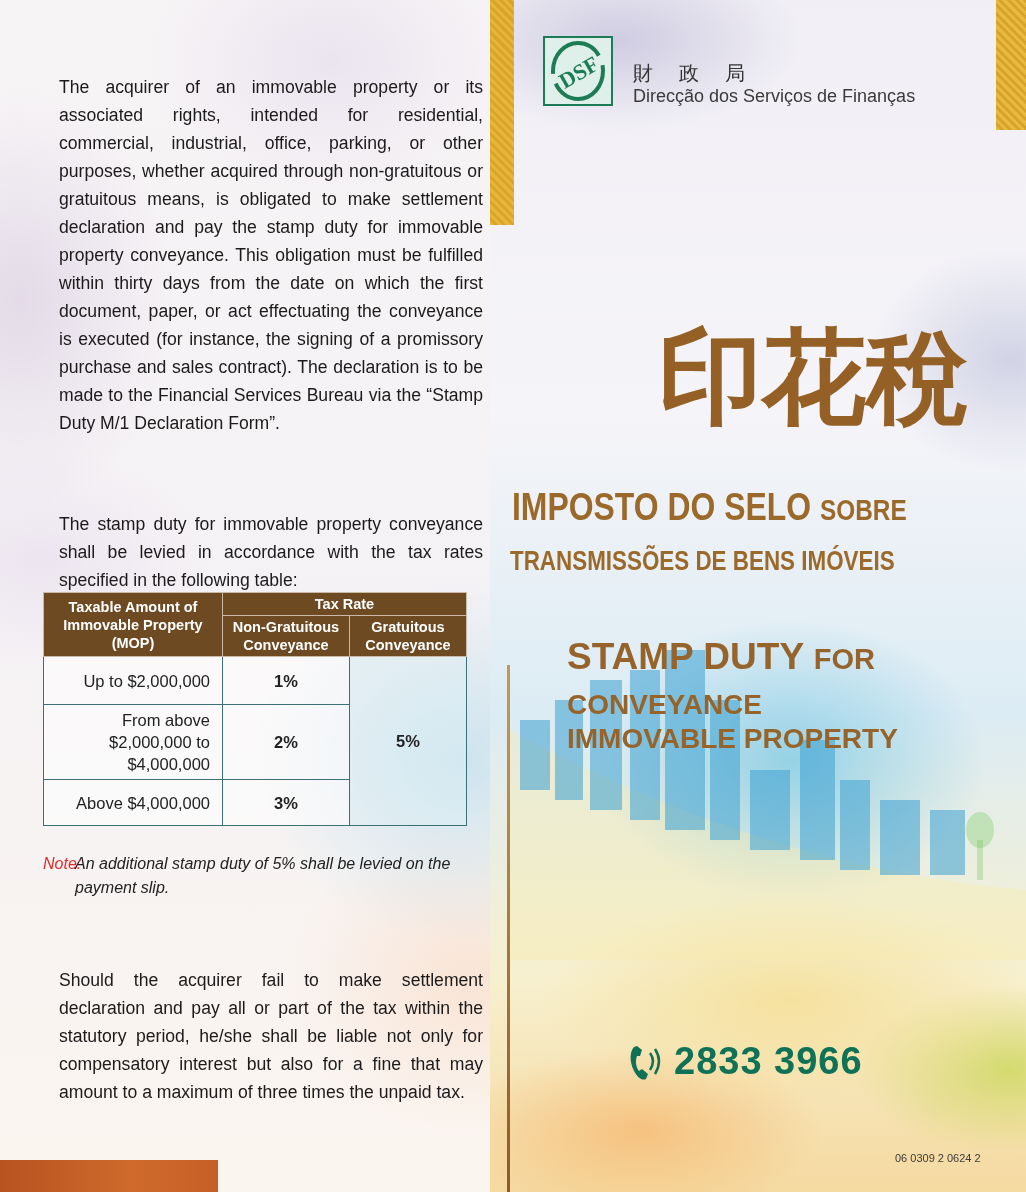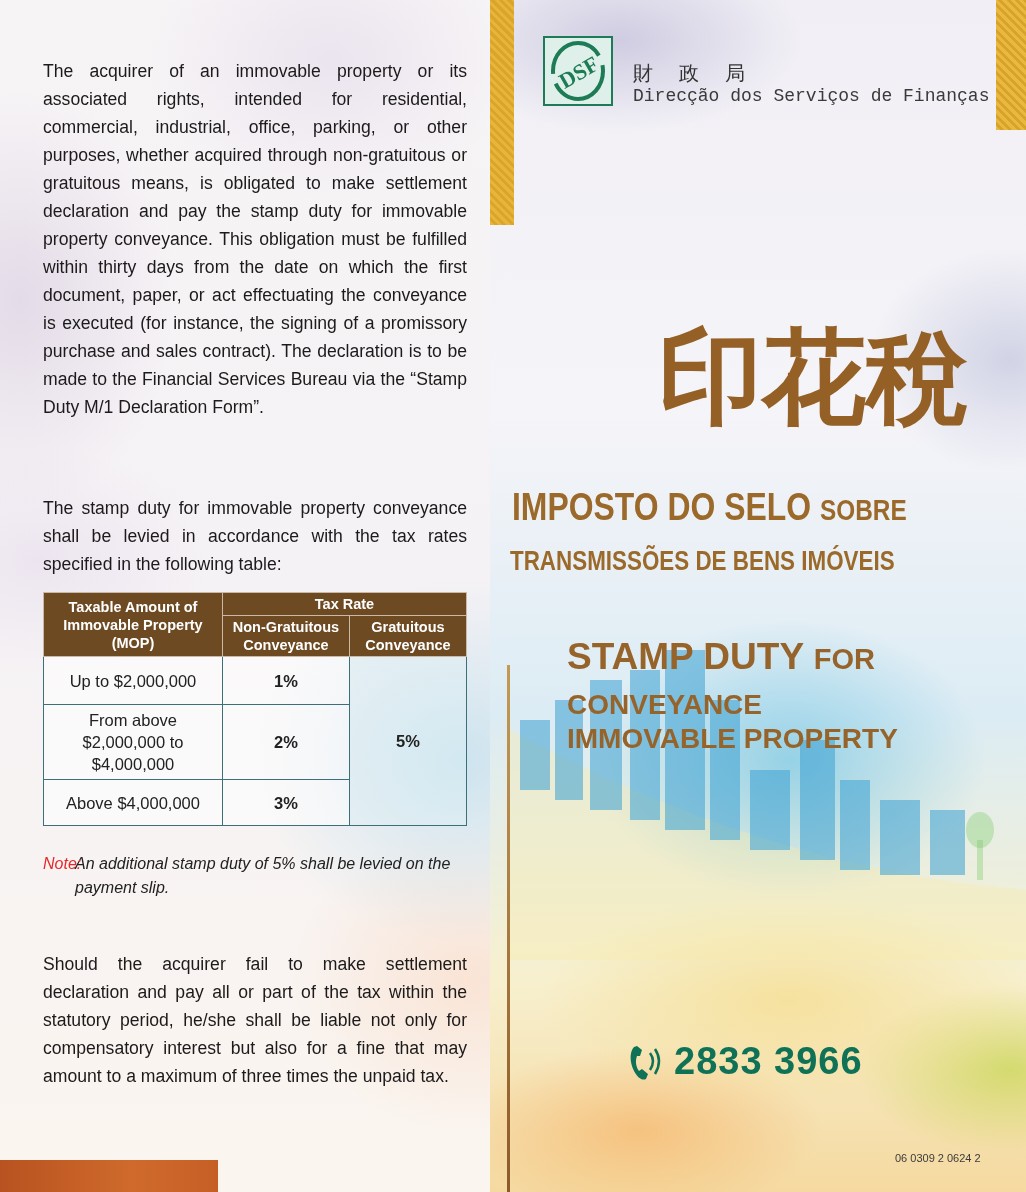--- a/index.html
+++ b/index.html
@@ -15,40 +15,40 @@
       radial-gradient(ellipse 220px 300px at 20px 300px, rgba(205,190,215,0.45), transparent 70%),
       radial-gradient(ellipse 260px 200px at 330px 60px, rgba(210,200,225,0.35), transparent 70%),
       radial-gradient(ellipse 300px 260px at 460px 760px, rgba(170,215,235,0.55), transparent 70%),
       radial-gradient(ellipse 260px 220px at 470px 980px, rgba(250,215,190,0.55), transparent 70%),
       radial-gradient(ellipse 240px 160px at 40px 560px, rgba(220,205,230,0.35), transparent 70%),
       linear-gradient(180deg, #f7f4f6 0%, #f5f2f5 50%, #fbf5ef 100%);
   }
   .para {
     position: absolute; left: 43px; width: 424px;
     font-size: 17.6px; line-height: 28px; color: #1c1a1a;
-    text-align: justify; margin: 0;
+    text-align: justify; margin: 16px;
   }
   #p1 { top: 57px; }
   #p2 { top: 494px; }
   #p3 { top: 950px; }
 
   .rate-table {
     position: absolute; left: 43px; top: 592px; width: 424px;
     border-collapse: collapse; font-size: 16.5px;
   }
   .rate-table th {
     background: #6e4a22; color: #fff; font-weight: bold;
     font-size: 14.5px; line-height: 18px; padding: 2px 4px;
     border: 1px solid #c9b9a6; text-align: center;
   }
   .rate-table td {
     border: 1.5px solid #3c6f78; color: #222; background: rgba(255,255,255,0.55);
     padding: 4px 12px; line-height: 22px;
   }
-  .rate-table td.amt { text-align: center; }
+  .rate-table td.amt { text-align: right; }
   .rate-table td.rate { text-align: center; font-weight: bold; }
   .rate-table td.grat { text-align: center; font-weight: bold; background: rgba(220,240,245,0.4); }
 
   .note {
     position: absolute; left: 43px; top: 852px; width: 430px;
     font-size: 16px; line-height: 24px; font-style: italic; color: #222;
   }
   .note .note-label { color: #e42a2a; position: absolute; left: 0; top: 0; }
   .note .note-text { display: block; margin-left: 32px; }
 
@@ -87,21 +87,21 @@
   .logo {
     position: absolute; left: 53px; top: 36px; width: 70px; height: 70px;
     background: #dff0ea; border: 2px solid #1d7b55; box-sizing: border-box;
   }
   .org-cn {
     position: absolute; left: 143px; top: 60px; font-size: 20px; color: #333;
     letter-spacing: 26px;
   }
   .org-pt {
     position: absolute; left: 143px; top: 86px; font-size: 18px; color: #3a3a3a;
-    font-family: Liberation Mono, monospace;
+    font-family: Liberation Sans, sans-serif;
     text-align: center;
   }
   .title-cn-1 {
     position: absolute; left: 18px; top: 232px; font-size: 80px; font-weight: bold;
     color: #946026; letter-spacing: -2px; line-height: 88px;
   }
   .title-cn-2 {
     position: absolute; left: 168px; top: 322px; font-size: 104px; font-weight: bold;
     color: #946026; line-height: 110px;
   }

